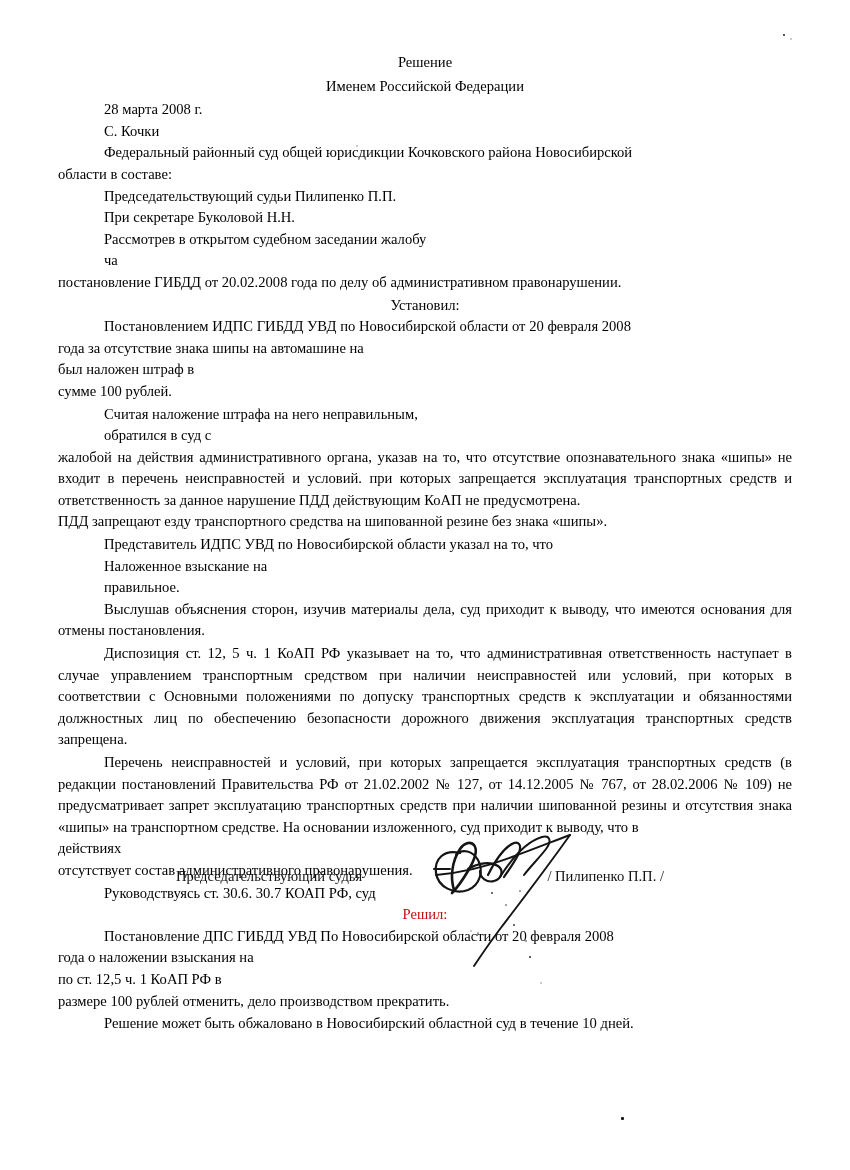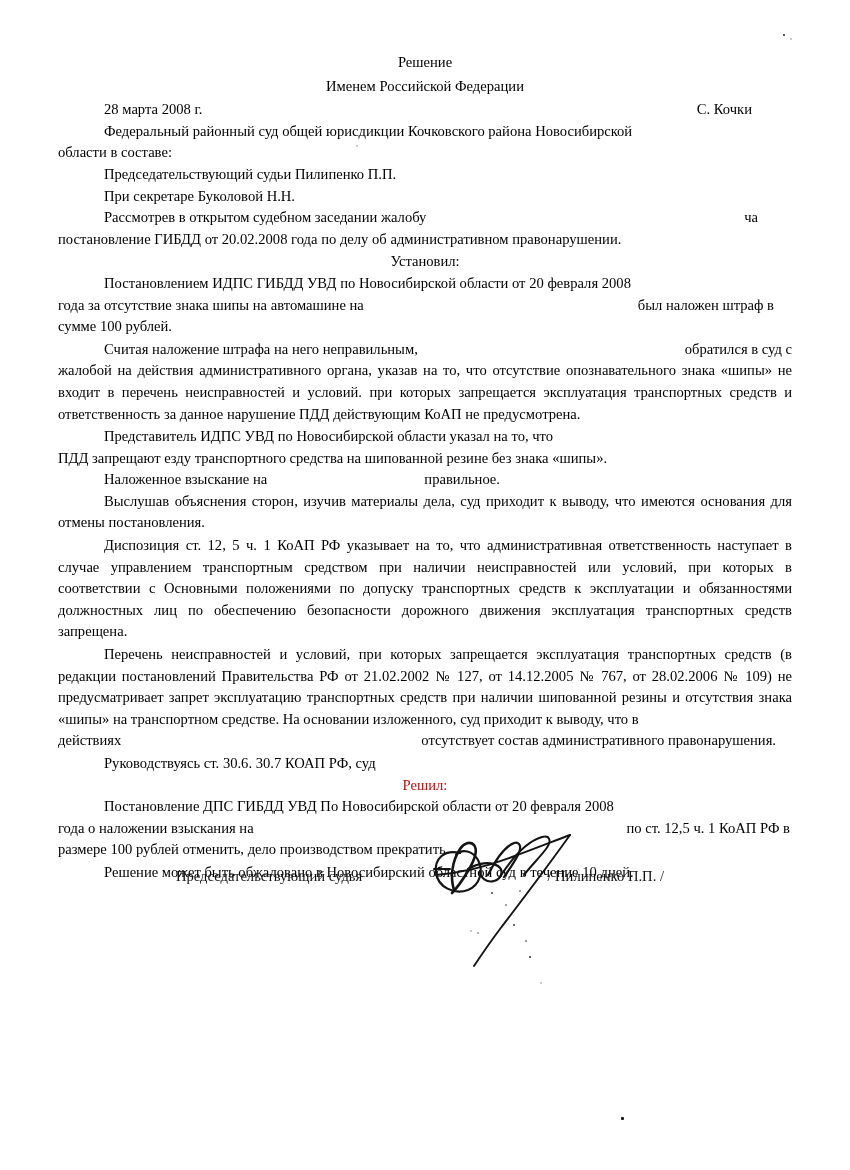--- a/index.html
+++ b/index.html
@@ -49,20 +49,21 @@
     text-indent: 46px;
   }
   .faded {
     color: #b91c1c;
     filter: blur(0.35px);
   }
   .row {
     display: flex;
     justify-content: space-between;
     align-items: baseline;
+    flex-direction: column;
   }
   .heading-block {
     margin-bottom: 2px;
   }
 
   
   #signature {
     position: absolute;
     left: 430px;
     top: 833px;
@@ -136,22 +137,22 @@
       <span class="line" style="margin-right:18px;">был наложен штраф в</span>
     </div>
     <div class="line">сумме 100 рублей.</div>
 
     <div class="row" style="margin-top:1px;">
       <span class="line" style="margin-left:46px;">Считая наложение штрафа на него неправильным,</span>
       <span class="line" style="margin-right:0;">обратился в суд с</span>
     </div>
     <div class="line just">жалобой на действия административного органа, указав на то, что отсутствие опознавательного знака «шипы» не входит в перечень неисправностей и условий. при которых запрещается эксплуатация транспортных средств и ответственность за данное нарушение ПДД действующим КоАП не предусмотрена.</div>
 
+    <div class="line">ПДД запрещают езду транспортного средства на шипованной резине без знака «шипы».</div>
     <div class="line" style="text-indent:46px;margin-top:1px;">Представитель ИДПС УВД по Новосибирской области указал на то, что</div>
-    <div class="line">ПДД запрещают езду транспортного средства на шипованной резине без знака «шипы».</div>
 
     <div class="row">
       <span class="line" style="margin-left:46px;">Наложенное взыскание на</span>
       <span class="line" style="margin-right:292px;">правильное.</span>
     </div>
 
     <div class="line just indent">Выслушав объяснения сторон, изучив материалы дела, суд приходит к выводу, что имеются основания для отмены постановления.</div>
 
     <div class="line just indent" style="margin-top:1px;">Диспозиция ст. 12, 5 ч. 1 КоАП РФ указывает на то, что административная ответственность наступает в случае управлением транспортным средством при наличии неисправностей или условий, при которых в соответствии с Основными положениями по допуску транспортных средств к эксплуатации и обязанностями должностных лиц по обеспечению безопасности дорожного движения эксплуатация транспортных средств запрещена.</div>
 

